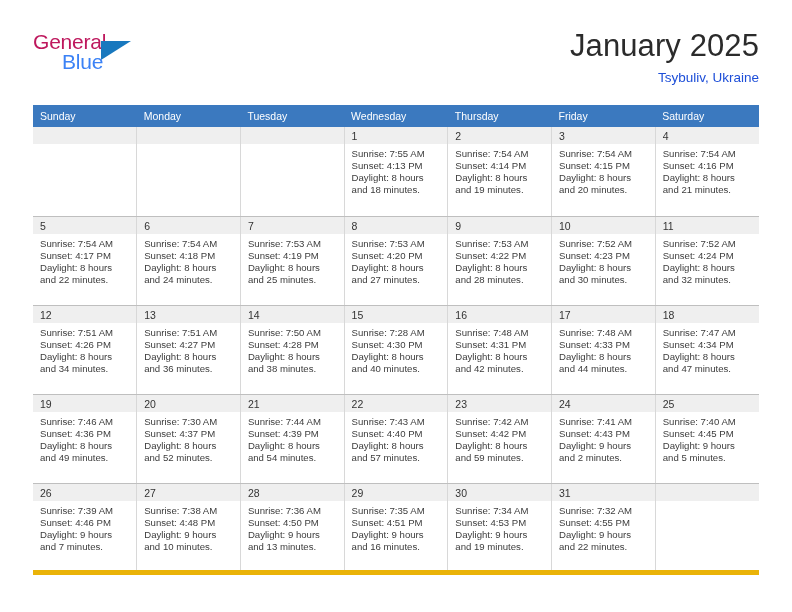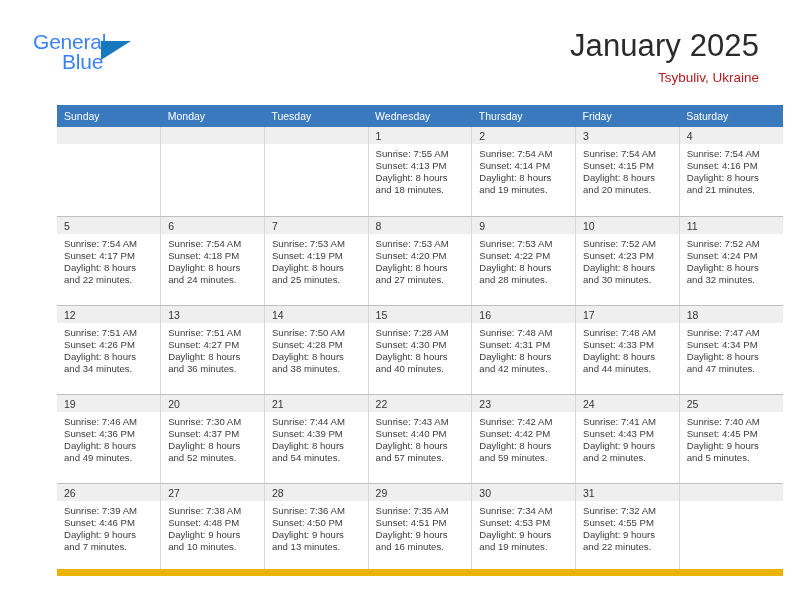--- a/index.html
+++ b/index.html
@@ -33,21 +33,21 @@
     left: 0;
     top: 0;
     width: 200px;
     height: 60px;
   }
   .logo-general {
     position: absolute;
     left: 0;
     top: 0;
     font-size: 21px;
-    color: #3b82f6;
+    color: #be185d;
     letter-spacing: -0.2px;
     font-family: "Liberation Sans", sans-serif;
   }
   .logo-blue {
     position: absolute;
     left: 29px;
     top: 20px;
     font-size: 21px;
     color: #3b82f6;
     letter-spacing: -0.2px;
@@ -71,34 +71,33 @@
   }
   .month-title {
     font-size: 31px;
     color: #2b2b2b;
     font-weight: normal;
     line-height: 32px;
     letter-spacing: 0.1px;
   }
   .location {
     font-size: 13.5px;
-    color: #b91c1c;
+    color: #1d4ed8;
     line-height: 20px;
     margin-top: 6px;
   }
 
   
   .calendar {
     position: absolute;
     left: 33px;
     top: 105px;
     width: 726px;
     border-collapse: collapse;
     table-layout: fixed;
-    margin-left: 24px;
   }
 
   .calendar th {
     background: #3b79bf;
     color: #ffffff;
     font-size: 10.5px;
     font-weight: normal;
     text-align: left;
     padding: 5px 0 5px 7px;
     height: 21px;
@@ -108,21 +107,21 @@
   .calendar td {
     vertical-align: top;
     width: 103.7px;
     height: 89px;
     padding: 0;
     border-right: 1px solid #d8d8d8;
     border-bottom: 1px solid #bfbfbf;
     background: #ffffff;
   }
   .calendar td:last-child { border-right: none; }
-  .calendar tr:last-child td { border-bottom: 7px solid #eab308; }
+  .calendar tr:last-child td { border-bottom: 5px solid #eab308; }
 
   .daynum-band {
     background: #efefef;
     height: 17px;
     padding: 1px 0 0 7px;
     font-size: 10.5px;
     color: #333333;
     line-height: 16px;
   }
 

